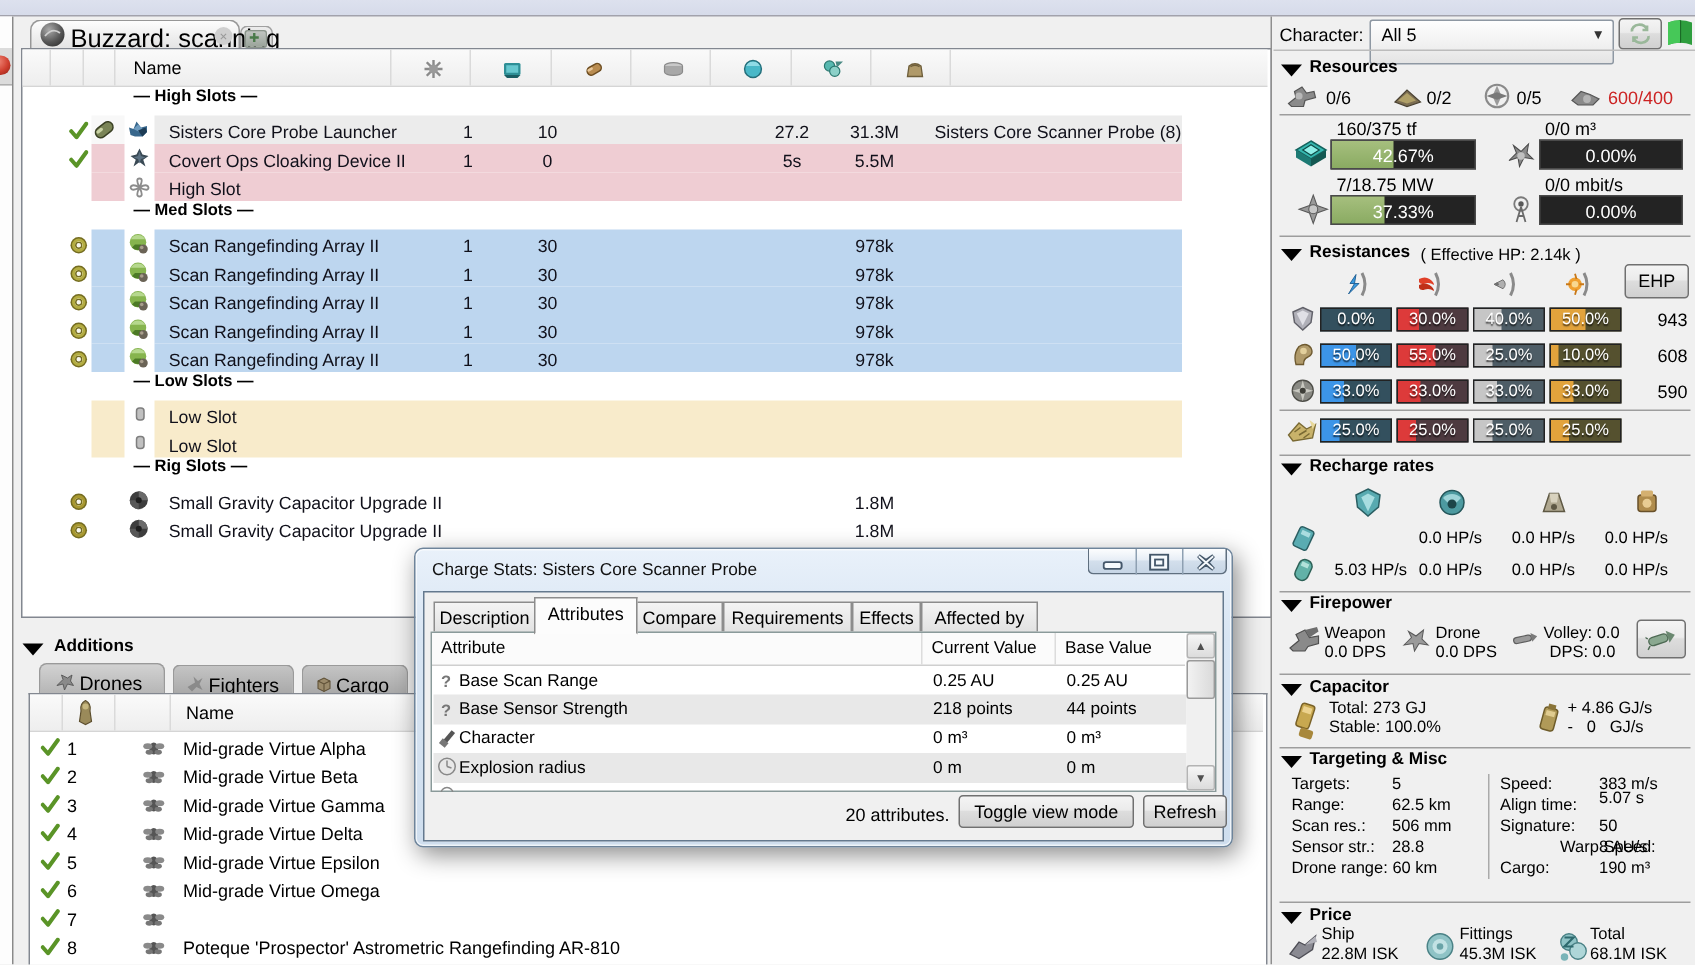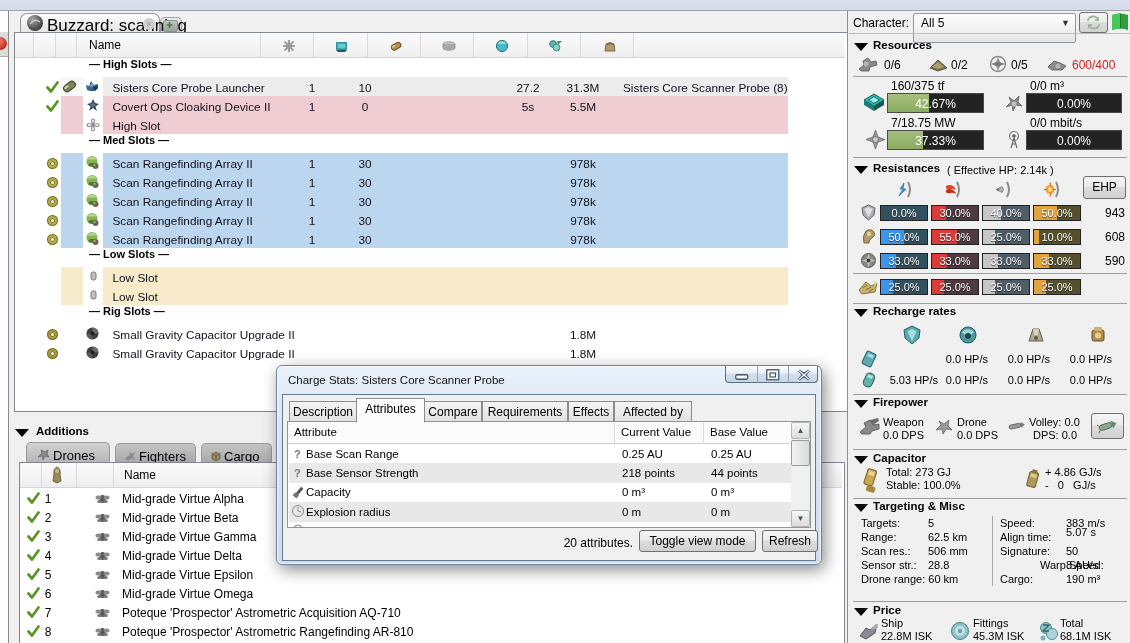--- a/index.html
+++ b/index.html
@@ -768,21 +768,20 @@
         <path d="M1.5 6.5 L5 10.5 L11.5 1.5" fill="none" stroke="#5a9427" stroke-width="2.7" stroke-linecap="round" stroke-linejoin="round"></path>
       </svg>
       <span class="icap" style="left:19px;top:3px;width:16px;text-align:center;">7</span>
       <svg class="icap" style="left:74px;top:3px;" width="15" height="13">
         <ellipse cx="7.5" cy="7" rx="3" ry="4" fill="#555"></ellipse>
         <ellipse cx="3.5" cy="5.5" rx="3" ry="2" fill="#8a8a8a"></ellipse>
         <ellipse cx="11.5" cy="5.5" rx="3" ry="2" fill="#8a8a8a"></ellipse>
         <ellipse cx="4.5" cy="9.5" rx="2.4" ry="1.6" fill="#777"></ellipse>
         <ellipse cx="10.5" cy="9.5" rx="2.4" ry="1.6" fill="#777"></ellipse>
       </svg>
-      <span class="icap" style="left:101px;top:3px;">Poteque 'Prospector' Astrometric Acquisition AQ-710</span>
     </div>
 <div class="addrow" style="top:159px;">
       <svg class="icap" style="left:6px;top:3px;" width="13" height="12" viewBox="0 0 13 12">
         <path d="M1.5 6.5 L5 10.5 L11.5 1.5" fill="none" stroke="#5a9427" stroke-width="2.7" stroke-linecap="round" stroke-linejoin="round"></path>
       </svg>
       <span class="icap" style="left:19px;top:3px;width:16px;text-align:center;">8</span>
       <svg class="icap" style="left:74px;top:3px;" width="15" height="13">
         <ellipse cx="7.5" cy="7" rx="3" ry="4" fill="#555"></ellipse>
         <ellipse cx="3.5" cy="5.5" rx="3" ry="2" fill="#8a8a8a"></ellipse>
         <ellipse cx="11.5" cy="5.5" rx="3" ry="2" fill="#8a8a8a"></ellipse>
@@ -843,21 +842,21 @@
           <span class="dcell" style="left:333px;">218 points</span>
           <span class="dcell" style="left:422px;">44 points</span>
         </div>
    <div class="drow" style="top:60.8px;">
     <svg class="icap" style="left:3px;top:2px;" width="13" height="14">
             <g transform="rotate(40 6 7)">
               <rect x="5" y="1" width="3" height="9" fill="#555"></rect>
               <path d="M4 9 L9 9 L9 13 L4 13 Z" fill="#777"></path>
             </g>
           </svg>
-    <span class="dcell" style="left:17px;">Capacity</span>
+    <span class="dcell" style="left:17px;">Character</span>
           <span class="dcell" style="left:333px;">0 m³</span>
           <span class="dcell" style="left:422px;">0 m³</span>
         </div>
    <div class="drow" style="top:80.2px;background:#e8e8e8;">
     <svg class="icap" style="left:2px;top:2px;" width="14" height="14">
             <circle cx="7" cy="7" r="5.5" fill="#e8e8e8" stroke="#888" stroke-width="1"></circle>
             <path d="M7 7 L7 3 M7 7 L10 8" stroke="#888" stroke-width="1"></path>
           </svg>
     <span class="dcell" style="left:17px;">Explosion radius</span>
           <span class="dcell" style="left:333px;">0 m</span>

